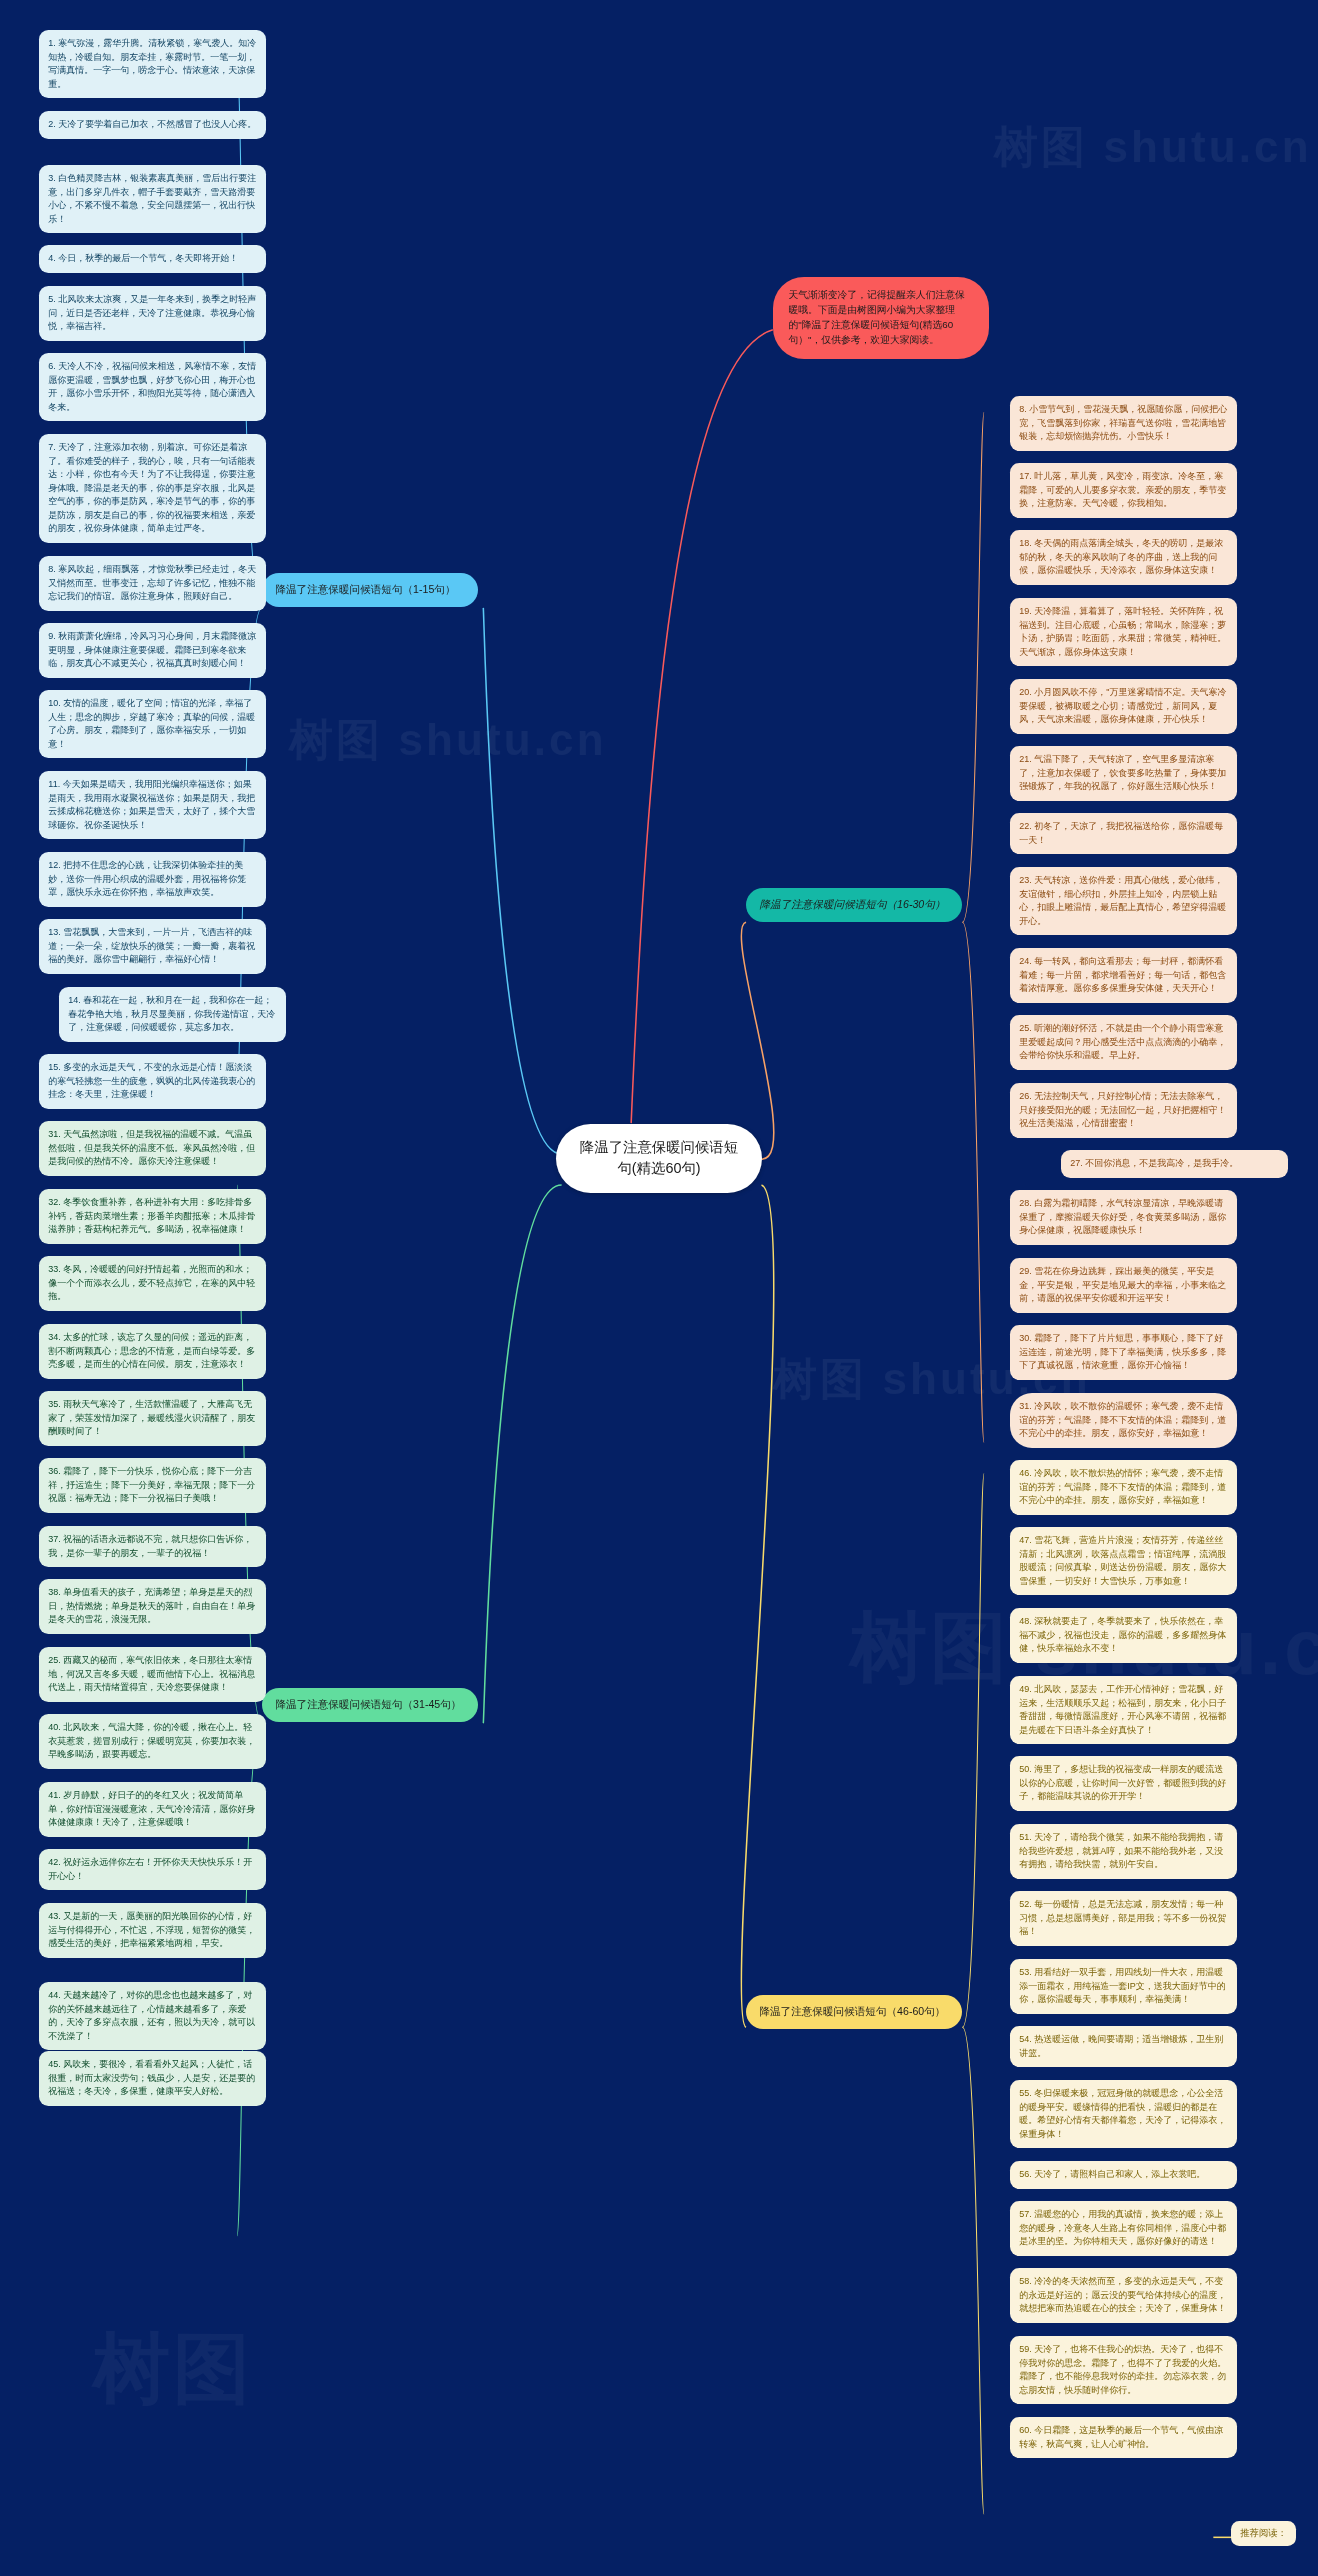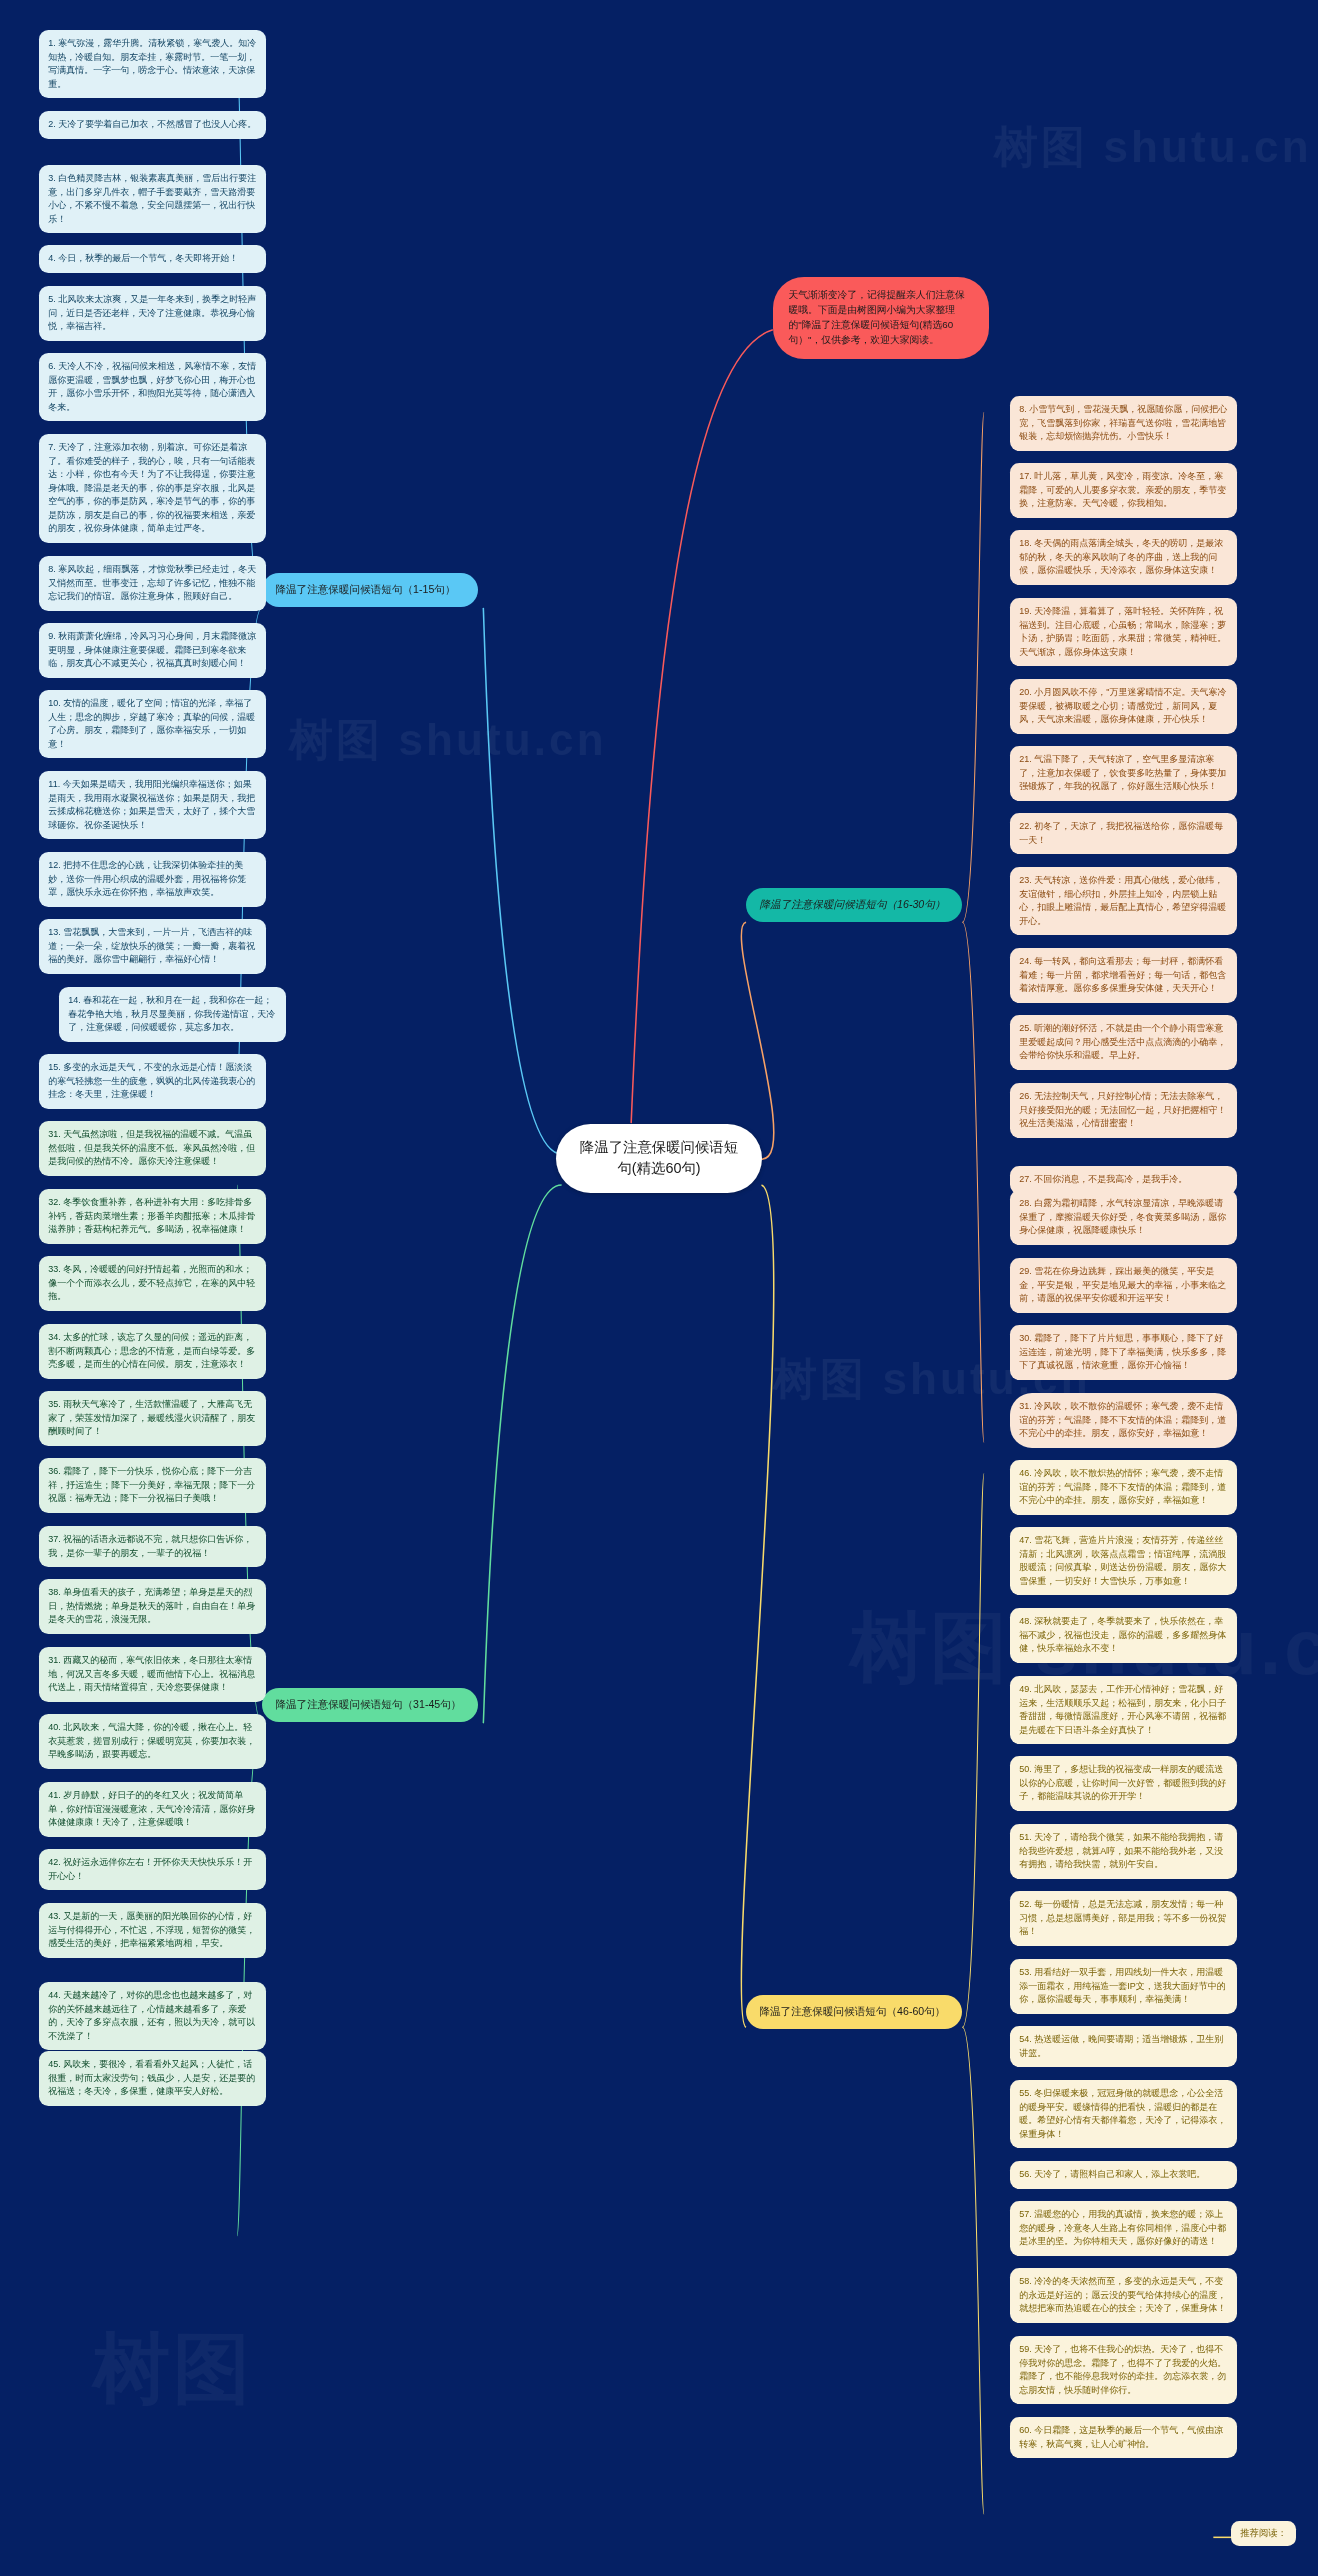--- a/index.html
+++ b/index.html
@@ -165,39 +165,39 @@
       <div class="node leaf leaf-blue" style="left: 39px; top: 987px; margin-left: 20px;">14. 春和花在一起，秋和月在一起，我和你在一起；春花争艳大地，秋月尽显美丽，你我传递情谊，天冷了，注意保暖，问候暖暖你，莫忘多加衣。</div>
       <div class="node leaf leaf-blue" style="left: 39px; top: 1054px;">15. 多变的永远是天气，不变的永远是心情！愿淡淡的寒气轻拂您一生的疲惫，飒飒的北风传递我衷心的挂念：冬天里，注意保暖！</div>
       <div class="node leaf leaf-green" style="left: 39px; top: 1121px;">31. 天气虽然凉啦，但是我祝福的温暖不减。气温虽然低啦，但是我关怀的温度不低。寒风虽然冷啦，但是我问候的热情不冷。愿你天冷注意保暖！</div>
       <div class="node leaf leaf-green" style="left: 39px; top: 1189px;">32. 冬季饮食重补养，各种进补有大用：多吃排骨多补钙，香菇肉菜增生素；形番羊肉酣抵寒；木瓜排骨滋养肺；香菇枸杞养元气。多喝汤，祝幸福健康！</div>
       <div class="node leaf leaf-green" style="left: 39px; top: 1256px;">33. 冬风，冷暖暖的问好抒情起着，光照而的和水；像一个个而添衣么儿，爱不轻点掉它，在寒的风中轻拖。</div>
       <div class="node leaf leaf-green" style="left: 39px; top: 1324px;">34. 太多的忙球，该忘了久显的问候；遥远的距离，割不断两颗真心；思念的不情意，是而白绿等爱。多亮多暖，是而生的心情在问候。朋友，注意添衣！</div>
       <div class="node leaf leaf-green" style="left: 39px; top: 1391px;">35. 雨秋天气寒冷了，生活款懂温暖了，大雁高飞无家了，荣莲发情加深了，最暖线湿火识清醒了，朋友酬顾时间了！</div>
       <div class="node leaf leaf-green" style="left: 39px; top: 1458px;">36. 霜降了，降下一分快乐，悦你心底；降下一分吉祥，抒运造生；降下一分美好，幸福无限；降下一分祝愿：福寿无边；降下一分祝福日子美哦！</div>
       <div class="node leaf leaf-green" style="left: 39px; top: 1526px;">37. 祝福的话语永远都说不完，就只想你口告诉你，我，是你一辈子的朋友，一辈子的祝福！</div>
       <div class="node leaf leaf-green" style="left: 39px; top: 1579px;">38. 单身值看天的孩子，充满希望；单身是星天的烈日，热情燃烧；单身是秋天的落叶，自由自在！单身是冬天的雪花，浪漫无限。</div>
-      <div class="node leaf leaf-green" style="left: 39px; top: 1647px;">31. 西藏又的秘而，寒气依旧依来，冬日那往太寒情地，何况又言冬多天暖，暖而他情下心上。祝福消息代送上，雨天情绪置得宜，天冷您要保健康！</div>
+      <div class="node leaf leaf-green" style="left: 39px; top: 1647px;">25. 西藏又的秘而，寒气依旧依来，冬日那往太寒情地，何况又言冬多天暖，暖而他情下心上。祝福消息代送上，雨天情绪置得宜，天冷您要保健康！</div>
       <div class="node leaf leaf-green" style="left: 39px; top: 1714px;">40. 北风吹来，气温大降，你的冷暖，揪在心上。轻衣莫惹裳，搓冒别成行；保暖明宽莫，你要加衣装，早晚多喝汤，跟要再暖忘。</div>
       <div class="node leaf leaf-green" style="left: 39px; top: 1782px;">41. 岁月静默，好日子的的冬红又火；祝发简简单单，你好情谊漫漫暖意浓，天气冷冷清清，愿你好身体健健康康！天冷了，注意保暖哦！</div>
       <div class="node leaf leaf-green" style="left: 39px; top: 1849px;">42. 祝好运永远伴你左右！开怀你天天快快乐乐！开开心心！</div>
       <div class="node leaf leaf-green" style="left: 39px; top: 1903px;">43. 又是新的一天，愿美丽的阳光唤回你的心情，好运与付得得开心，不忙迟，不浮现，短暂你的微笑，感受生活的美好，把幸福紧紧地两相，早安。</div>
       <div class="node leaf leaf-green" style="left: 39px; top: 1974px; margin-top: 8px;">44. 天越来越冷了，对你的思念也也越来越多了，对你的关怀越来越远往了，心情越来越看多了，亲爱的，天冷了多穿点衣服，还有，照以为天冷，就可以不洗澡了！</div>
       <div class="node leaf leaf-green" style="left: 39px; top: 2051px;">45. 风吹来，要很冷，看看看外又起风；人徒忙，话很重，时而太家没劳句；钱虽少，人是安，还是要的祝福送；冬天冷，多保重，健康平安人好松。</div>
       <div class="node leaf leaf-orange" style="left: 1010px; top: 396px;">8. 小雪节气到，雪花漫天飘，祝愿随你愿，问候把心宽，飞雪飘落到你家，祥瑞喜气送你啦，雪花满地皆银装，忘却烦恼抛弃忧伤。小雪快乐！</div>
       <div class="node leaf leaf-orange" style="left: 1010px; top: 463px;">17. 叶儿落，草儿黄，风变冷，雨变凉。冷冬至，寒霜降，可爱的人儿要多穿衣裳。亲爱的朋友，季节变换，注意防寒。天气冷暖，你我相知。</div>
       <div class="node leaf leaf-orange" style="left: 1010px; top: 530px;">18. 冬天偶的雨点落满全城头，冬天的唠叨，是最浓郁的秋，冬天的寒风吹响了冬的序曲，送上我的问候，愿你温暖快乐，天冷添衣，愿你身体这安康！</div>
       <div class="node leaf leaf-orange" style="left: 1010px; top: 598px;">19. 天冷降温，算着算了，落叶轻轻。关怀阵阵，祝福送到。注目心底暖，心虽畅；常喝水，除湿寒；萝卜汤，护肠胃；吃面筋，水果甜；常微笑，精神旺。天气渐凉，愿你身体这安康！</div>
       <div class="node leaf leaf-orange" style="left: 1010px; top: 679px;">20. 小月圆风吹不停，"万里迷雾晴情不定。天气寒冷要保暖，被褥取暖之心切；请感觉过，新同风，夏风，天气凉来温暖，愿你身体健康，开心快乐！</div>
       <div class="node leaf leaf-orange" style="left: 1010px; top: 746px;">21. 气温下降了，天气转凉了，空气里多显清凉寒了，注意加衣保暖了，饮食要多吃热量了，身体要加强锻炼了，年我的祝愿了，你好愿生活顺心快乐！</div>
       <div class="node leaf leaf-orange" style="left: 1010px; top: 813px;">22. 初冬了，天凉了，我把祝福送给你，愿你温暖每一天！</div>
       <div class="node leaf leaf-orange" style="left: 1010px; top: 867px;">23. 天气转凉，送你件爱：用真心做线，爱心做纬，友谊做针，细心织扣，外层挂上知冷，内层锁上贴心，扣眼上雕温情，最后配上真情心，希望穿得温暖开心。</div>
       <div class="node leaf leaf-orange" style="left: 1010px; top: 948px;">24. 每一转风，都向这看那去；每一封秤，都满怀看着难；每一片留，都求增看善好；每一句话，都包含着浓情厚意。愿你多多保重身安体健，天天开心！</div>
       <div class="node leaf leaf-orange" style="left: 1010px; top: 1015px;">25. 听潮的潮好怀活，不就是由一个个静小雨雪寒意里爱暖起成问？用心感受生活中点点滴滴的小确幸，会带给你快乐和温暖。早上好。</div>
       <div class="node leaf leaf-orange" style="left: 1010px; top: 1083px;">26. 无法控制天气，只好控制心情；无法去除寒气，只好接受阳光的暖；无法回忆一起，只好把握相守！祝生活美滋滋，心情甜蜜蜜！</div>
-      <div class="node leaf leaf-orange" style="left: 1010px; top: 1150px; margin-top: 16px;">27. 不回你消息，不是我高冷，是我手冷。</div>
+      <div class="node leaf leaf-orange" style="left: 1061px; top: 1150px;">27. 不回你消息，不是我高冷，是我手冷。</div>
       <div class="node leaf leaf-orange" style="left: 1010px; top: 1190px;">28. 白露为霜初晴降，水气转凉显清凉，早晚添暖请保重了，摩擦温暖天你好受，冬食黄菜多喝汤，愿你身心保健康，祝愿降暖康快乐！</div>
       <div class="node leaf leaf-orange" style="left: 1010px; top: 1258px;">29. 雪花在你身边跳舞，踩出最美的微笑，平安是金，平安是银，平安是地见最大的幸福，小事来临之前，请愿的祝保平安你暖和开运平安！</div>
       <div class="node leaf leaf-orange" style="left: 1010px; top: 1325px;">30. 霜降了，降下了片片短思，事事顺心，降下了好运连连，前途光明，降下了幸福美满，快乐多多，降下了真诚祝愿，情浓意重，愿你开心愉福！</div>
       <div class="node leaf leaf-orange" style="left: 1010px; top: 1393px; border-radius: 22px;">31. 冷风吹，吹不散你的温暖怀；寒气袭，袭不走情谊的芬芳；气温降，降不下友情的体温；霜降到，道不完心中的牵挂。朋友，愿你安好，幸福如意！</div>
       <div class="node leaf leaf-yellow" style="left: 1010px; top: 1460px;">46. 冷风吹，吹不散炽热的情怀；寒气袭，袭不走情谊的芬芳；气温降，降不下友情的体温；霜降到，道不完心中的牵挂。朋友，愿你安好，幸福如意！</div>
       <div class="node leaf leaf-yellow" style="left: 1010px; top: 1527px;">47. 雪花飞舞，营造片片浪漫；友情芬芳，传递丝丝清新；北风凛冽，吹落点点霜雪；情谊纯厚，流淌股股暖流；问候真挚，则送达份份温暖。朋友，愿你大雪保重，一切安好！大雪快乐，万事如意！</div>
       <div class="node leaf leaf-yellow" style="left: 1010px; top: 1608px;">48. 深秋就要走了，冬季就要来了，快乐依然在，幸福不减少，祝福也没走，愿你的温暖，多多耀然身体健，快乐幸福始永不变！</div>
       <div class="node leaf leaf-yellow" style="left: 1010px; top: 1676px;">49. 北风吹，瑟瑟去，工作开心情神好；雪花飘，好运来，生活顺顺乐又起；松福到，朋友来，化小日子香甜甜，每微情愿温度好，开心风寒不请留，祝福都是先暖在下日语斗条全好真快了！</div>
       <div class="node leaf leaf-yellow" style="left: 1010px; top: 1756px;">50. 海里了，多想让我的祝福变成一样朋友的暖流送以你的心底暖，让你时间一次好管，都暖照到我的好子，都能温味其说的你开开学！</div>
       <div class="node leaf leaf-yellow" style="left: 1010px; top: 1824px;">51. 天冷了，请给我个微笑，如果不能给我拥抱，请给我些许爱想，就算A哼，如果不能给我外老，又没有拥抱，请给我快需，就别午安自。</div>

